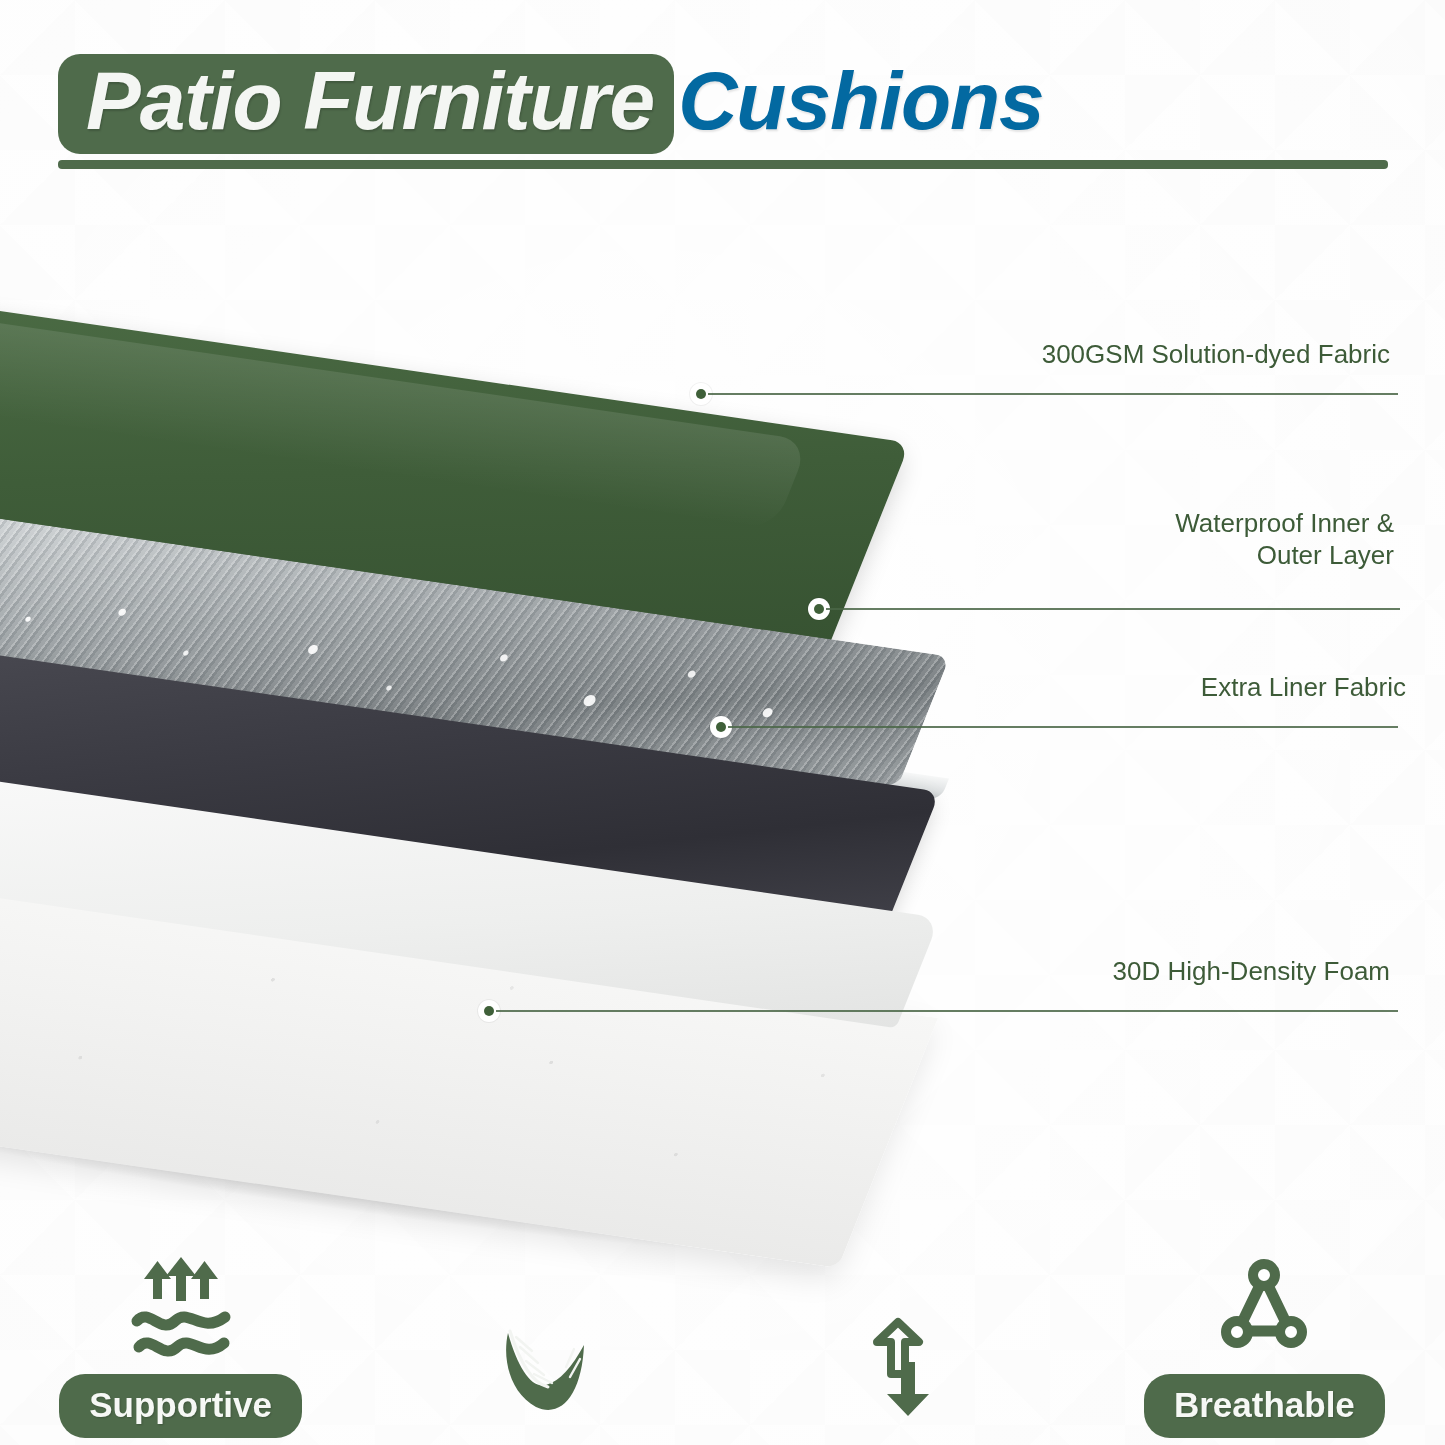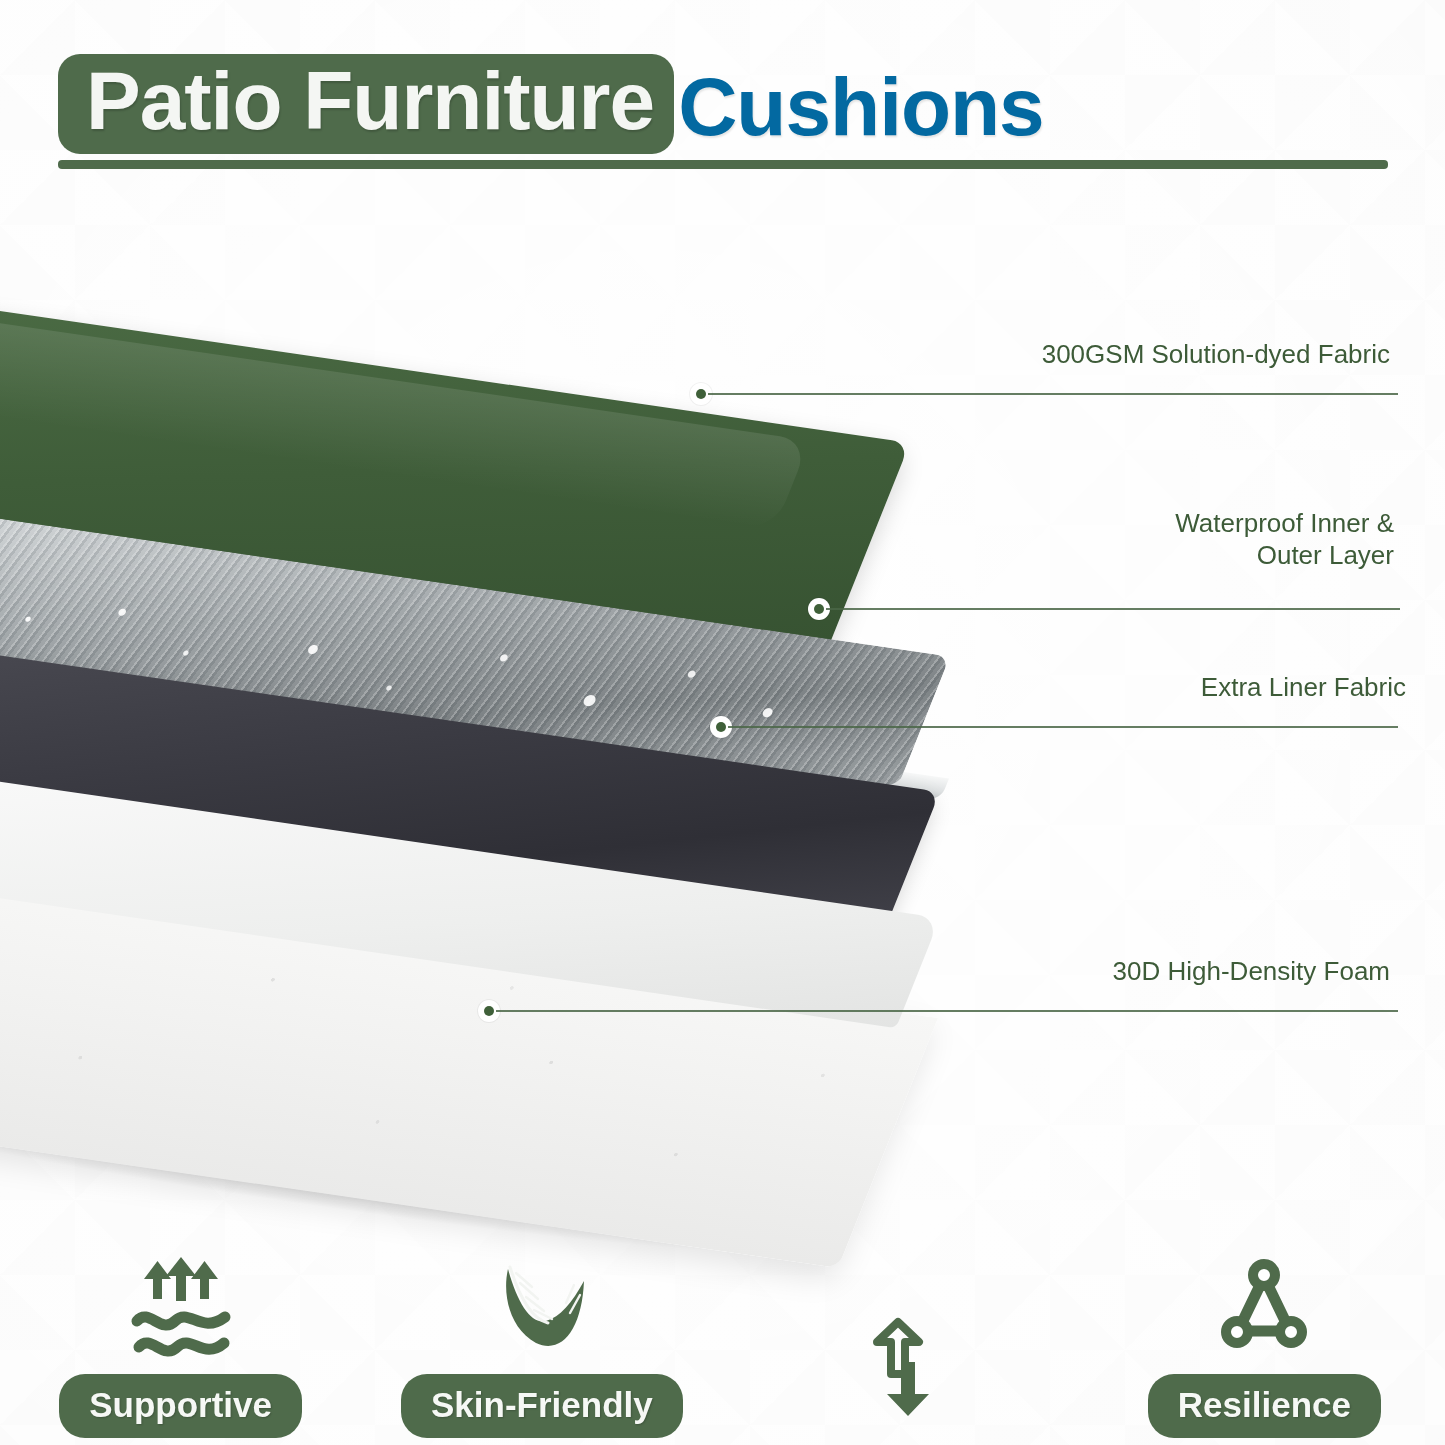--- a/index.html
+++ b/index.html
@@ -23,21 +23,21 @@
   }
   #bg-veil{
     position:absolute;inset:0;
     background:radial-gradient(ellipse at 45% 45%, rgba(255,255,255,.96) 0%, rgba(255,255,255,.80) 45%, rgba(255,255,255,.55) 100%);
   }
 
   
   #header{position:absolute;left:0;top:0;width:1445px;height:185px;}
   #title-row{
     position:absolute;left:58px;top:54px;
-    display:flex;align-items:flex-end;
+    display:flex;align-items:center;font-style:italic;
   }
   #title-badge{
     background:#4f6b4b;
     border-radius:22px;
     padding:6px 20px 12px 28px;
     display:inline-block;
   }
   #title-badge-text{
     color:#f4f6f3;
     font-size:82px;
@@ -301,21 +301,20 @@
 
   <div class="feature">
     <div class="feature-icon">
       <svg width="112" height="105" viewBox="0 0 112 105" fill="none">
         <path d="M22 14 C 16 40, 24 74, 50 88 C 76 100, 96 74, 98 26 C 86 48, 74 62, 60 66 C 46 70, 32 50, 22 14 Z" fill="#4f6b4b"></path>
         <path d="M24 12 C 34 44, 46 64, 62 68" stroke="#f2f4f1" stroke-width="3" fill="none" stroke-linecap="round"></path>
         <path d="M34 28 L 52 44 M40 42 L 58 56 M48 55 L 66 64 M30 18 L 46 32" stroke="#f2f4f1" stroke-width="2.4" stroke-linecap="round"></path>
         <path d="M88 30 L 80 48 M94 40 L 84 58" stroke="#f2f4f1" stroke-width="2.4" stroke-linecap="round"></path>
       </svg>
     </div>
-    <div class="feature-pill">Skin-Friendly</div>
   </div>
 
   <div class="feature">
     <div class="feature-icon">
       <svg width="112" height="108" viewBox="0 0 112 108" fill="none">
         <path d="M44 58 V26 H30 L51 6 L72 26 H58 v32 z" fill="none" stroke="#4f6b4b" stroke-width="8" stroke-linejoin="round"></path>
         <path d="M54 46 v32 h-14 L61 100 L82 78 H68 V46 z" fill="#4f6b4b"></path>
       </svg>
     </div>
   </div>
@@ -328,15 +327,15 @@
           <path d="M56 22 L 82 76"></path>
           <path d="M30 76 L 82 76"></path>
         </g>
         <g fill="#fff" stroke="#4f6b4b" stroke-width="10">
           <circle cx="56" cy="20" r="11"></circle>
           <circle cx="29" cy="77" r="11"></circle>
           <circle cx="83" cy="77" r="11"></circle>
         </g>
       </svg>
     </div>
-    <div class="feature-pill">Resilience</div>
+    <div class="feature-pill">Breathable</div>
   </div>
 </div>
 
 </body></html>

